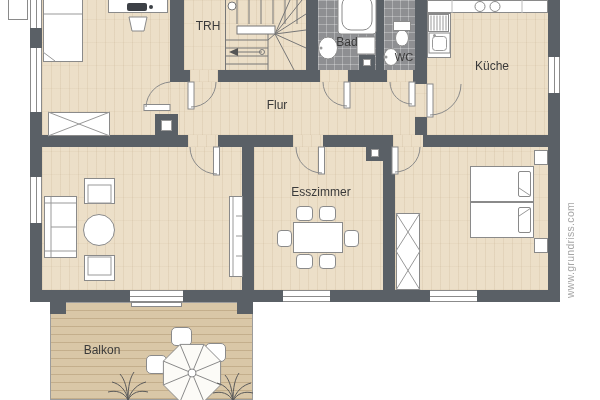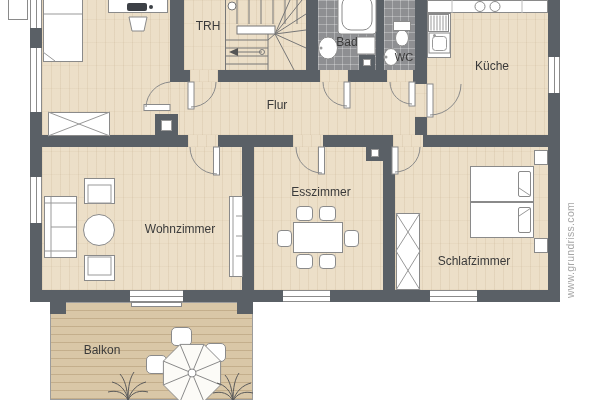--- a/index.html
+++ b/index.html
@@ -224,20 +224,18 @@
     <g stroke="#5a5a5a" fill="none" transform="translate(233,401)">
       <path d="M0,0 C-2,-10 -8,-16 -16,-18 M0,0 C-1,-12 -3,-20 -8,-26 M0,0 C0,-14 2,-22 6,-28 M0,0 C3,-10 10,-16 18,-18 M0,0 C4,-8 12,-10 20,-8 M0,0 C-4,-8 -12,-10 -20,-8"></path>
     </g>
   </svg>
 
   <div class="label" style="left:208px;top:26px">TRH</div>
   <div class="label" style="left:347px;top:42px">Bad</div>
   <div class="label sm" style="left:404px;top:57px">WC</div>
   <div class="label" style="left:492px;top:66px">Küche</div>
   <div class="label" style="left:277px;top:105px">Flur</div>
-  <div class="label" style="left:180px;top:229px">Wohnzimmer</div>
   <div class="label" style="left:321px;top:192px">Esszimmer</div>
-  <div class="label" style="left:474px;top:261px">Schlafzimmer</div>
   <div class="label" style="left:102px;top:350px">Balkon</div>
 
   <div class="wm">www.grundriss.com</div>
 
 </div>
 
 </body></html>

